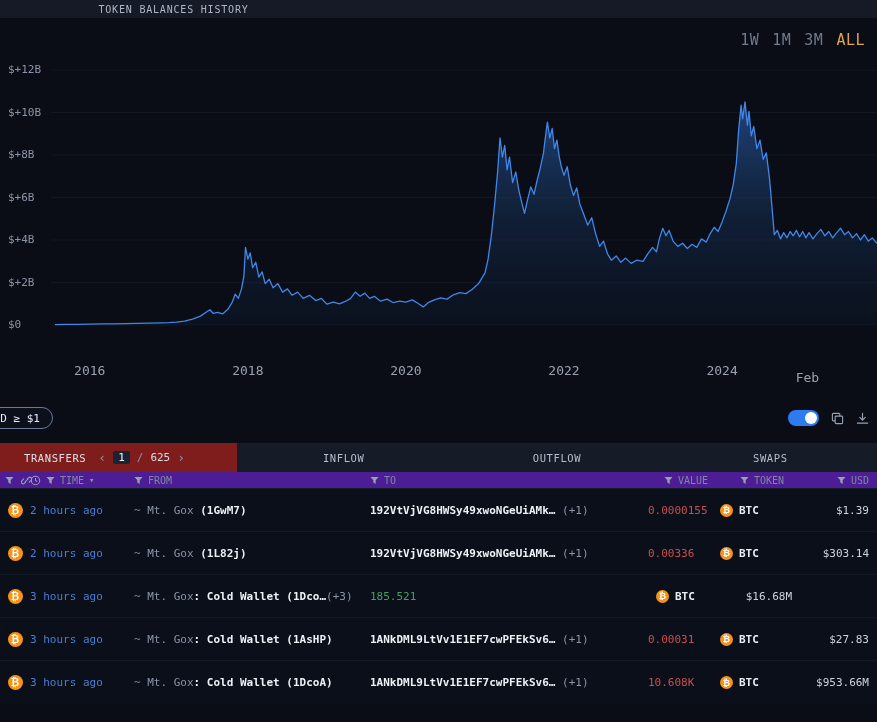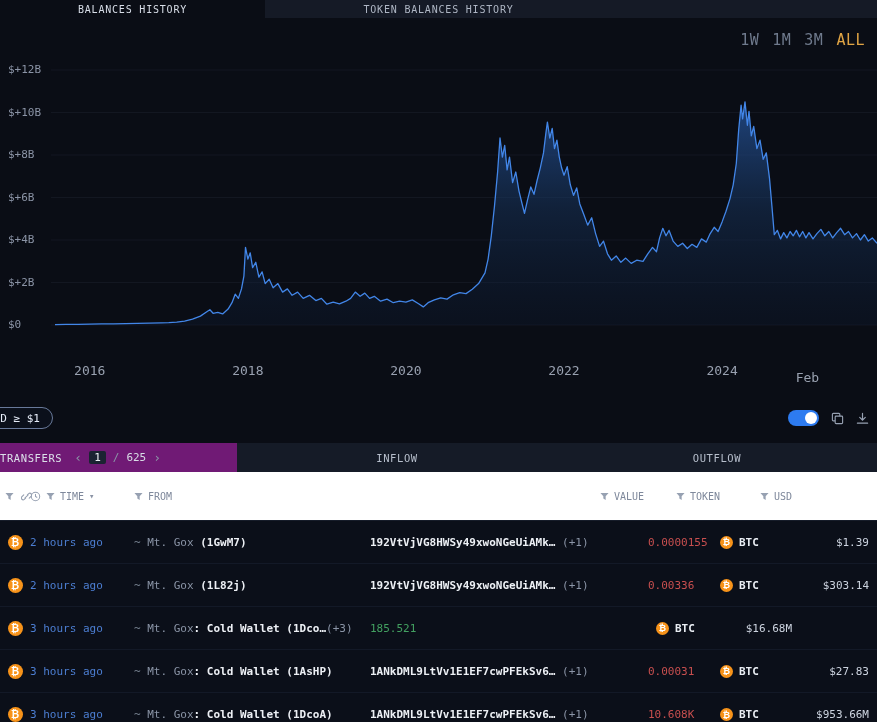--- a/index.html
+++ b/index.html
@@ -27,29 +27,29 @@
     padding:0 12px;border:1px solid #68799a;border-radius:12px;font-size:11px;color:#e6edf9;
     background:#0b101b;white-space:pre;cursor:pointer}
   .controls{position:absolute;right:8px;top:15px;display:flex;align-items:center;gap:12px}
   .toggle{width:31px;height:16px;border-radius:9px;background:#2d7bf0;position:relative;cursor:pointer}
   .toggle .knob{position:absolute;right:2px;top:2px;width:12px;height:12px;border-radius:50%;background:#fff}
   .icon-btn{color:#97a1b2;cursor:pointer;display:flex;align-items:center}
   
   .transfers-bar{display:flex;height:29px;background:#151b27;align-items:stretch;
     font-size:10.5px;letter-spacing:.6px}
   .t-section{display:flex;align-items:center;justify-content:center;color:#b7bfcc;cursor:pointer;flex:1}
-  .t-section.first{flex:0 0 237px;background:#701a75;justify-content:flex-start;
-    gap:12px;color:#dbe0e9}
+  .t-section.first{flex:0 0 237px;background:#7f1d1d;justify-content:flex-start;
+    padding-left:24px;gap:12px;color:#dbe0e9}
   .pager{display:flex;align-items:center;gap:7px;font-size:11px;color:#d8dde6;letter-spacing:0}
   .chev{color:#8b95a7;font-size:13px;cursor:pointer;line-height:1}
   .pagebox{background:#1b2332;padding:0 5px;border-radius:2px;color:#eef1f6}
   .slash{color:#8b95a7}
   
   .grid-cols{display:grid;grid-template-columns:30px 104px 236px 278px 64px 88px 1fr}
-  .thead{height:49px;align-items:center;background:#ffffff;font-size:10px;color:#7e889b;
+  .thead{height:17px;align-items:center;background:#4c1d95;font-size:10px;color:#7e889b;
     border-bottom:1px solid #161c29}
   .th{display:flex;align-items:center;gap:5px;white-space:nowrap}
   .th.right{justify-content:flex-end;padding-right:8px}
   .th.right.val{padding-right:4px}
   .th-icons{display:flex;gap:7px;padding-left:5px}
   .caret{font-size:9px;color:#8a93a5}
   .tbody{background:#0b0f19}
   .trow{height:43px;align-items:center;font-size:11px;border-bottom:1px solid #131927;
     background:#0b0f19;cursor:default}
   .trow:last-child{border-bottom:none}
@@ -66,21 +66,20 @@
   .c-value{text-align:left;padding-right:4px}
   .neg{color:#c84f4f}
   .pos{color:#43a161}
   .c-token{display:flex;align-items:center;gap:6px;padding-left:8px;color:#e9edf3;font-weight:700;cursor:pointer}
   .c-usd{text-align:right;padding-right:8px;color:#ccd3df}
 </style>
 </head>
 <body>
 
 <div class="top-tabs">
-  <div class="top-tab t1">BALANCES HISTORY</div>
   <div class="top-tab t2">TOKEN BALANCES HISTORY</div>
 </div>
 
 <div class="chart-wrap" id="chart-wrap">
   <div class="range-selector" id="range-selector">
       <span class="range-opt">1W</span>
       <span class="range-opt">1M</span>
       <span class="range-opt">3M</span>
       <span class="range-opt active">ALL</span>
     </div>
@@ -146,20 +145,21 @@
     <span class="pager">
       <span class="chev">‹</span>
       <span class="pagebox">1</span>
       <span class="slash">/</span>
       <span>625</span>
       <span class="chev">›</span>
     </span>
   </div>
   <div class="t-section">INFLOW</div>
   <div class="t-section">OUTFLOW</div>
+  <div class="t-section">SWAPS</div>
 </div>
 
 <div class="thead grid-cols">
   <div class="th th-icons">
     <span class="icon-btn">
       <svg width="9" height="9" viewBox="0 0 10 10">
           <path d="M0.5 1h9L6.3 4.8v4.2L3.7 7.2V4.8L0.5 1z" fill="currentColor"></path>
         </svg>
     </span>
     <span class="icon-btn">
@@ -186,20 +186,28 @@
     <span class="caret">▾</span>
   </div>
   <div class="th">
     <span class="icon-btn">
       <svg width="9" height="9" viewBox="0 0 10 10">
           <path d="M0.5 1h9L6.3 4.8v4.2L3.7 7.2V4.8L0.5 1z" fill="currentColor"></path>
         </svg>
     </span>
     <span>FROM</span>
   </div>
+  <div class="th">
+    <span class="icon-btn">
+      <svg width="9" height="9" viewBox="0 0 10 10">
+          <path d="M0.5 1h9L6.3 4.8v4.2L3.7 7.2V4.8L0.5 1z" fill="currentColor"></path>
+        </svg>
+    </span>
+    <span>TO</span>
+  </div>
   <div class="th right val">
     <span class="icon-btn">
       <svg width="9" height="9" viewBox="0 0 10 10">
           <path d="M0.5 1h9L6.3 4.8v4.2L3.7 7.2V4.8L0.5 1z" fill="currentColor"></path>
         </svg>
     </span>
     <span>VALUE</span>
   </div>
   <div class="th" style="padding-left:28px">
     <span class="icon-btn">

